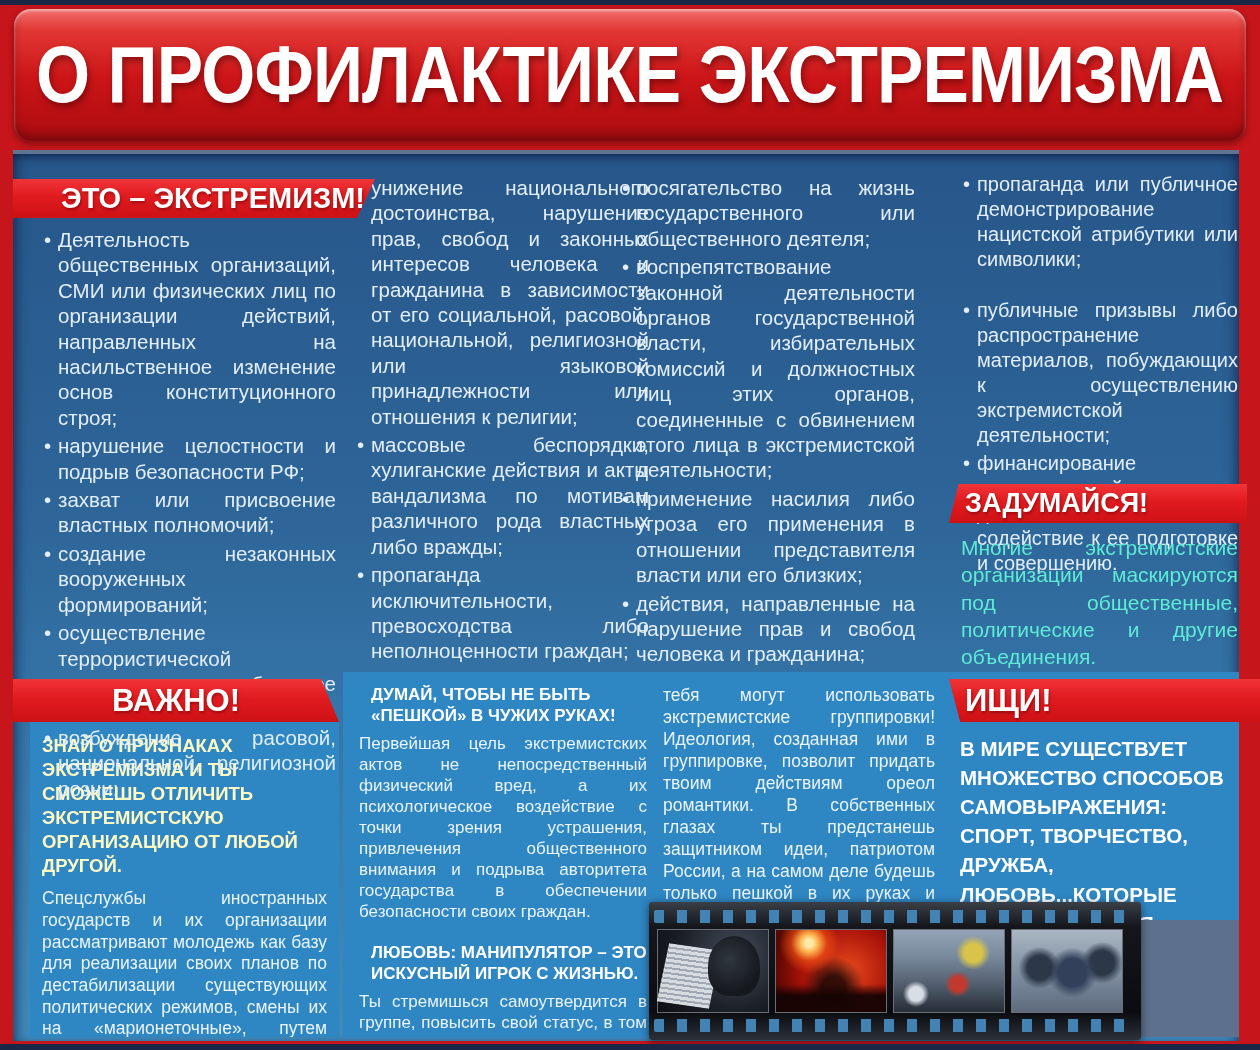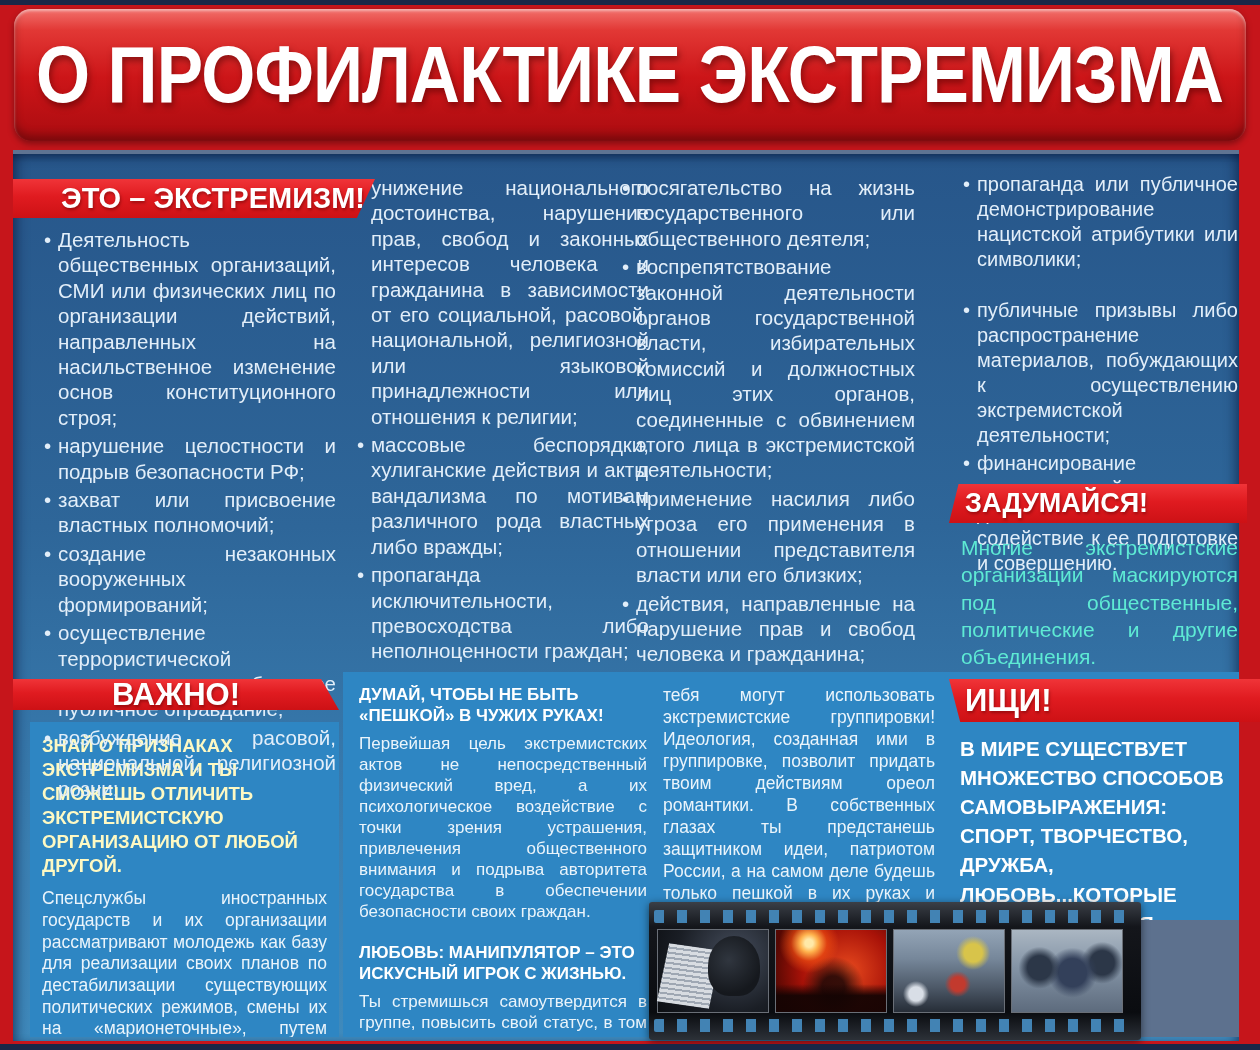--- a/index.html
+++ b/index.html
@@ -35,21 +35,21 @@
 
   
   .badge{
     position:absolute;display:flex;align-items:center;justify-content:center;z-index:3;
     color:#fff;font-weight:bold;
     background:linear-gradient(180deg,#f03438 0%,#e01b20 45%,#cd1115 100%);
     text-shadow:1px 2px 3px rgba(80,0,0,.45);
   }
   .badge-eto{left:13px;top:179px;width:324px;height:39px;font-size:29px;clip-path:polygon(0 0,100% 0,95% 100%,0 100%);padding-left:38px;}
   .badge-zadumaysya{left:949px;top:484px;width:298px;height:39px;font-size:27px;clip-path:polygon(3.2% 0,100% 0,100% 100%,0 100%);justify-content:flex-start;padding-left:16px;box-sizing:border-box;}
-  .badge-vazhno{left:13px;top:679px;width:326px;height:31px;font-size:31px;clip-path:polygon(0 0,94.5% 0,100% 100%,0 100%);}
+  .badge-vazhno{left:13px;top:679px;width:326px;height:43px;font-size:31px;clip-path:polygon(0 0,94.5% 0,100% 100%,0 100%);}
   .badge-ischi{left:949px;top:679px;width:311px;height:43px;font-size:31px;clip-path:polygon(0 0,100% 0,100% 100%,3.6% 100%);justify-content:flex-start;padding-left:16px;box-sizing:border-box;}
 
   
   .list{position:absolute;list-style:none;margin:0;padding:0;color:#e2eef9;text-align:justify;z-index:2;}
   .list li{position:relative;padding-left:16px;}
   .list li + li{margin-top:3px;}
   .list li::before{content:"\2022";position:absolute;left:2px;top:0;}
   .list1{left:42px;top:227px;width:294px;font-size:20.5px;line-height:1.24;}
   .list2{left:355px;top:175px;width:294px;font-size:20.5px;line-height:1.24;}
   .list3{left:620px;top:175px;width:295px;font-size:20.5px;line-height:1.24;}
@@ -60,21 +60,21 @@
 
   
   .panel{position:absolute;background:#2e86c3;overflow:hidden;z-index:1;}
   .left-panel{left:30px;top:722px;width:309px;height:315px;}
   .left-lead{margin:12px 12px 0 12px;font-size:18.5px;font-weight:bold;line-height:1.3;color:#fef9c3;}
   .left-body{margin:10px 12px 0 12px;font-size:17.5px;line-height:1.24;color:#eaf4fb;text-align:justify;}
 
   .mid-panel{left:343px;top:672px;width:604px;height:365px;}
   .mid-a{position:absolute;left:16px;top:12px;width:288px;}
   .mid-b{position:absolute;left:320px;top:12px;width:272px;}
-  .mid-h{font-size:17px;line-height:1.25;color:#fff;margin:0 0 6px 0;font-weight:bold;}
+  .mid-h{font-size:17px;line-height:1.25;color:#fff;margin:0 0 6px 12px;font-weight:bold;}
   .mid-h.second{margin-top:20px;}
   .mid-p{font-size:17px;line-height:1.24;color:#eaf4fb;margin:0;text-align:justify;}
   .mid-b .mid-p{font-size:17.5px;line-height:1.26;}
 
   .right-panel{left:947px;top:672px;width:292px;height:248px;}
   .seek-text{position:absolute;left:13px;top:62px;width:264px;font-size:20.5px;font-weight:bold;color:#fff;line-height:1.42;}
   .right-slate{position:absolute;left:947px;top:920px;width:292px;height:117px;background:#5d718e;z-index:1;}
 
   
   .film{

